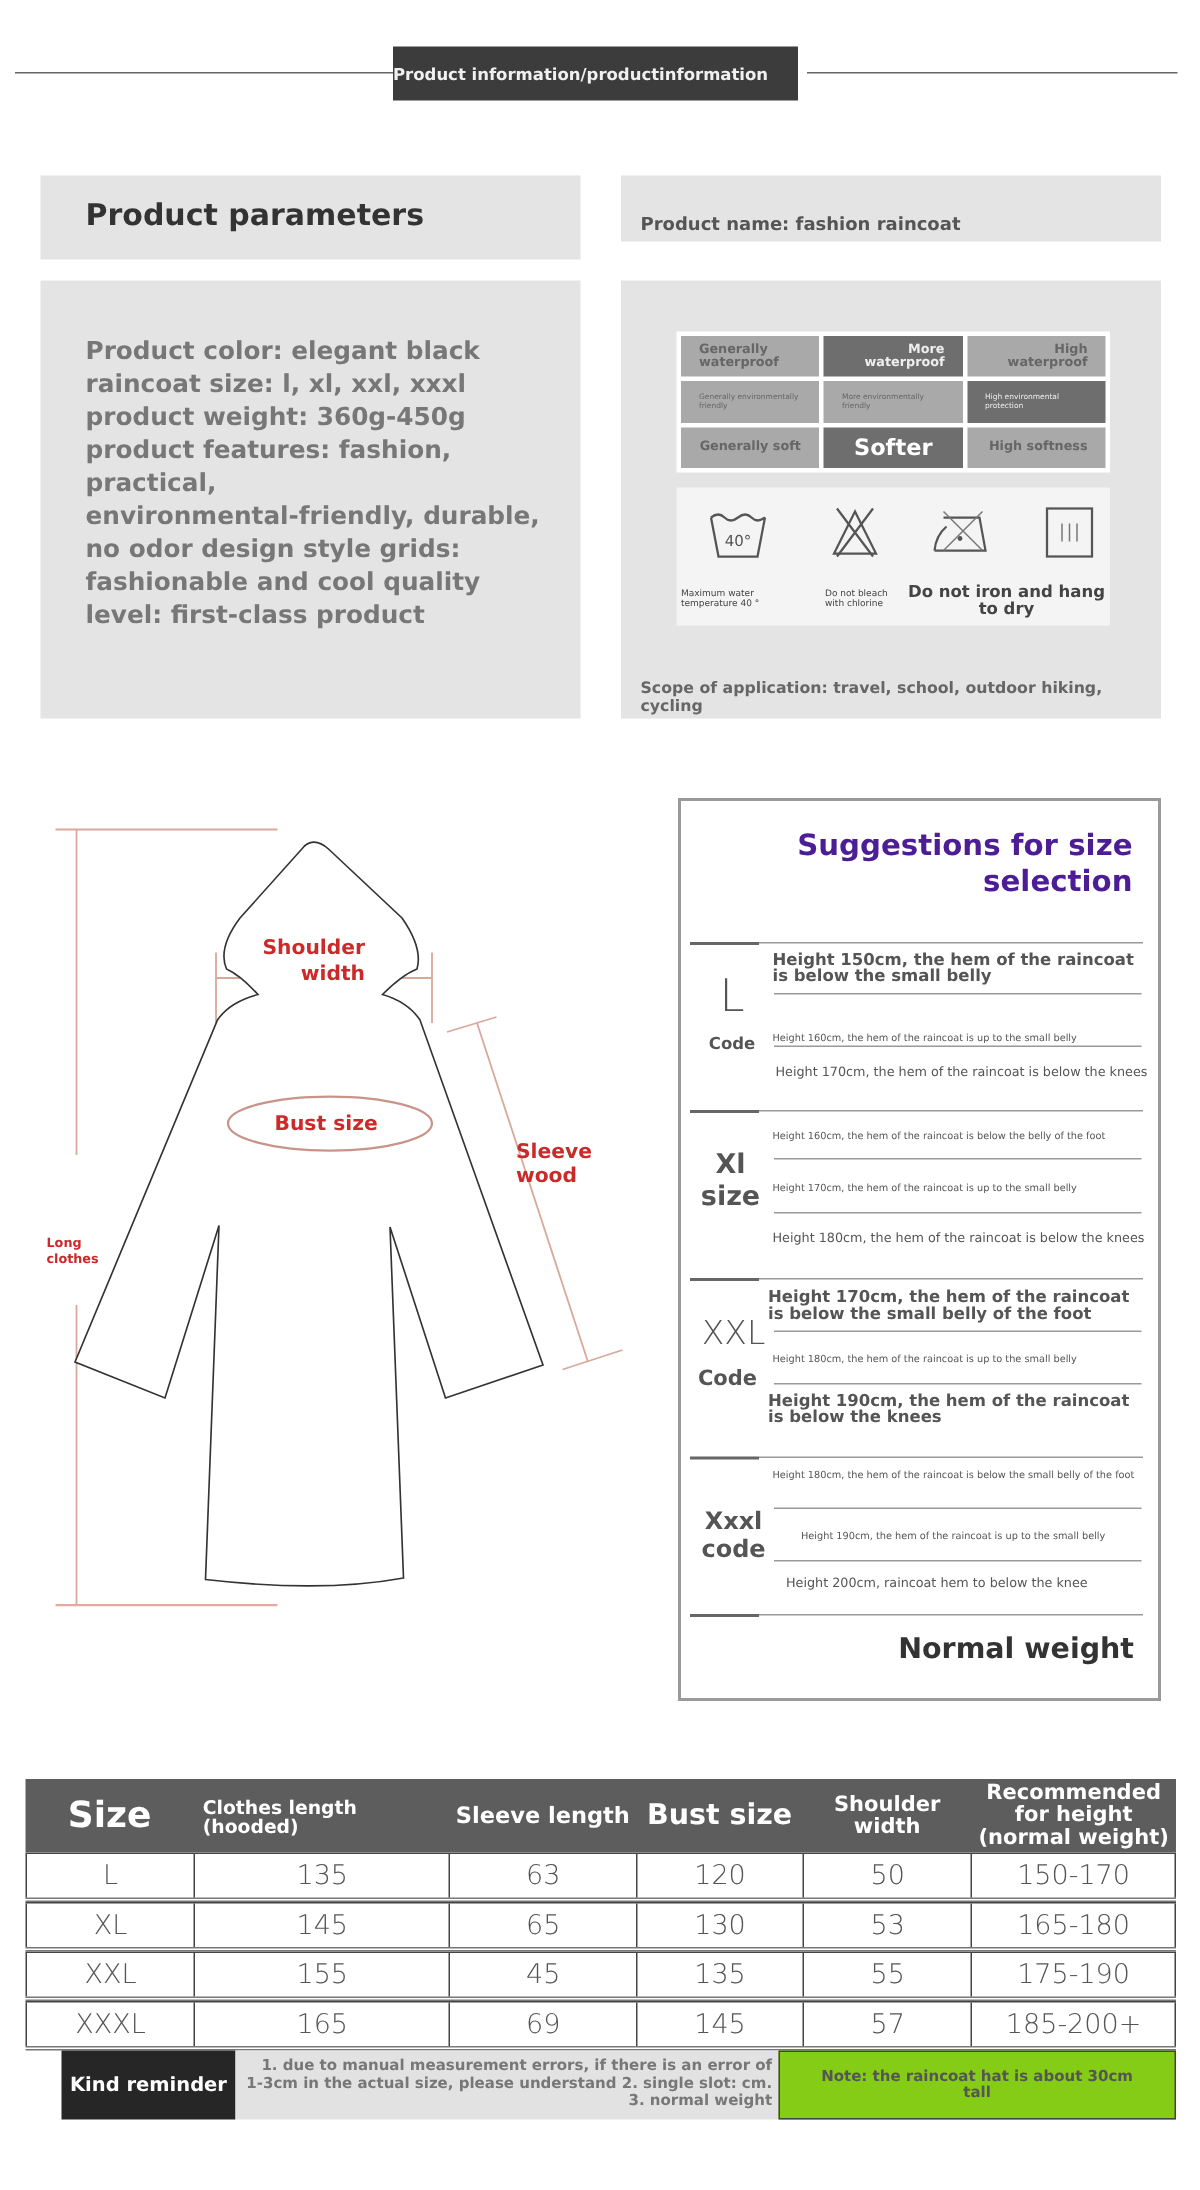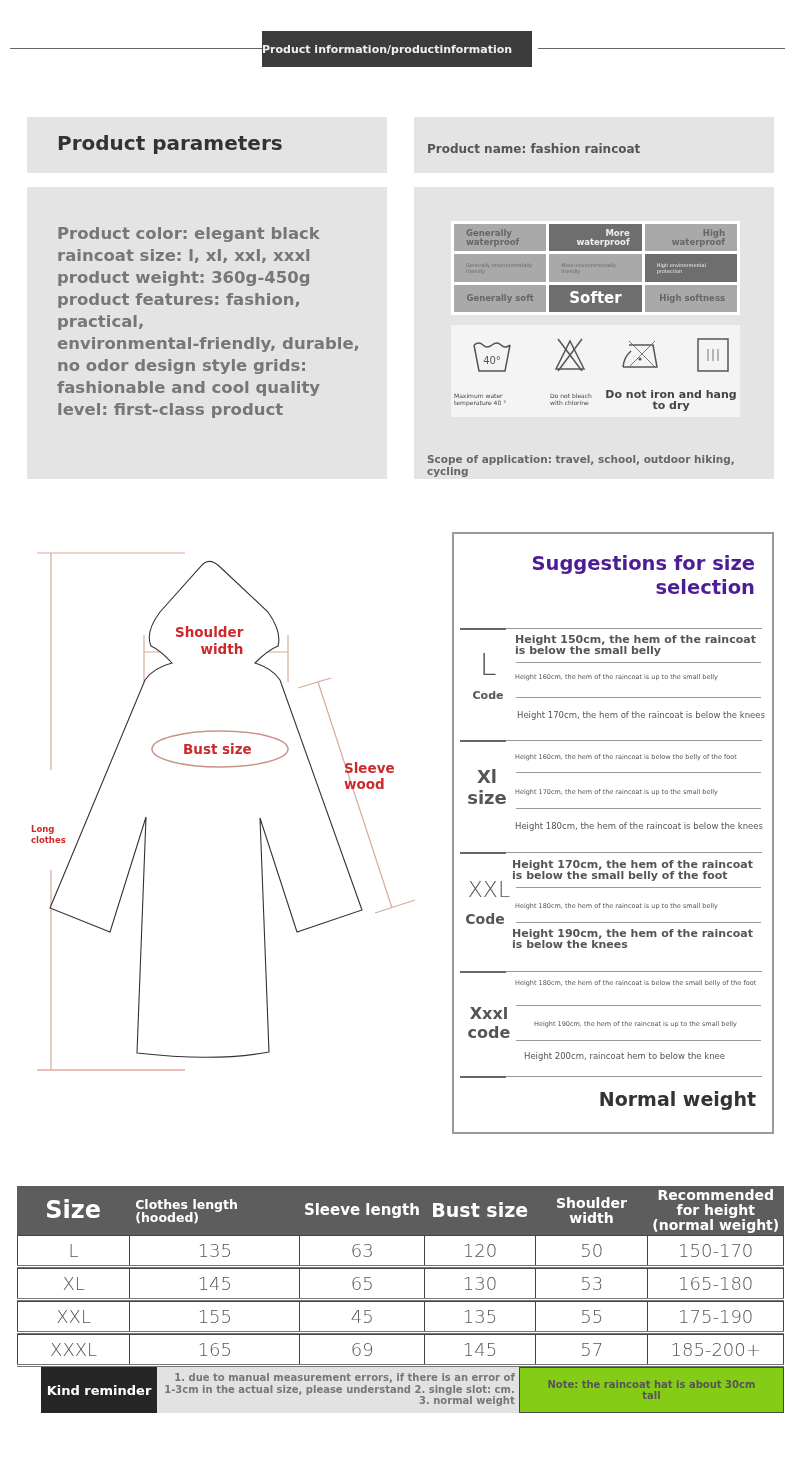--- a/index.html
+++ b/index.html
@@ -14,21 +14,21 @@
     background: #3c3c3c; color: #f0f0f0; font-size: 11px; font-weight: bold;
     display: flex; align-items: center; justify-content: flex-start; }
 
   .panel { position: absolute; background: #e4e4e4; }
   .pp-title { left: 27px; top: 117px; width: 360px; height: 56px; }
   .pp-title span { position: absolute; left: 30px; top: 14px; font-size: 20px; font-weight: bold; color: #333; }
   .pp-body { left: 27px; top: 187px; width: 360px; height: 292px; }
   .pp-body .txt { position: absolute; left: 30px; top: 36px; width: 330px; font-size: 16.5px; line-height: 22px;
     font-weight: bold; color: #777; }
 
-  .pn-title { left: 414px; top: 117px; width: 360px; height: 56px; }
+  .pn-title { left: 414px; top: 117px; width: 360px; height: 44px; }
   .pn-title span { position: absolute; left: 13px; top: 25px; font-size: 12px; font-weight: bold; color: #555; }
   .pn-body { left: 414px; top: 187px; width: 360px; height: 292px; }
   .scope { position: absolute; left: 13px; top: 266px; font-size: 10.5px; color: #666; font-weight: bold; }
 
   .grid3 { position: absolute; left: 37px; top: 34px; width: 289px; height: 94px; background: #fff;
     display: grid; grid-template-columns: repeat(3, 1fr); grid-template-rows: repeat(3, 1fr); gap: 3px; padding: 3px; }
   .cell { background: #a9a9a9; color: #666; font-size: 8.5px; font-weight: bold; line-height: 9px;
     display: flex; align-items: center; padding: 0 12px; }
   .cell.dark { background: #6e6e6e; color: #eee; }
   .cell.right { justify-content: flex-end; text-align: right; }
@@ -188,21 +188,21 @@
 
 <div class="sugg">
   <div class="sugg-title">Suggestions for size selection</div>
 
   <div class="hr dk" style="left:6px; top:94px; width:46px;"></div>
   <div class="hr" style="left:52px; top:94px; width:256px;"></div>
   <div class="code-lbl" style="left:10px; top:113px; width:48px; font-size:30px; font-weight:200;">L</div>
   <div class="code-lbl" style="left:10px; top:155px; width:48px; font-size:11px; font-weight:bold;">Code</div>
   <div class="sline big" style="left:61px; top:100px; width:245px;">Height 150cm, the hem of the raincoat is below the small belly</div>
   <div class="hr" style="left:62px; top:128px; width:245px;"></div>
-  <div class="sline sm" style="left:61px; top:140px; width:250px;">Height 160cm, the hem of the raincoat is up to the small belly</div>
+  <div class="sline sm" style="left:61px; top:155px; width:250px;">Height 160cm, the hem of the raincoat is up to the small belly</div>
   <div class="hr" style="left:62px; top:163px; width:245px;"></div>
   <div class="sline md" style="left:63px; top:177px; width:250px;">Height 170cm, the hem of the raincoat is below the knees</div>
 
   <div class="hr dk" style="left:6px; top:206px; width:46px;"></div>
   <div class="hr" style="left:52px; top:206px; width:256px;"></div>
   <div class="code-lbl" style="left:8px; top:232px; width:50px; font-size:18px; font-weight:bold; line-height:21px;">
     <div>Xl</div>
     <div>size</div>
   </div>
   <div class="sline sm" style="left:61px; top:220px; width:250px;">Height 160cm, the hem of the raincoat is below the belly of the foot</div>

